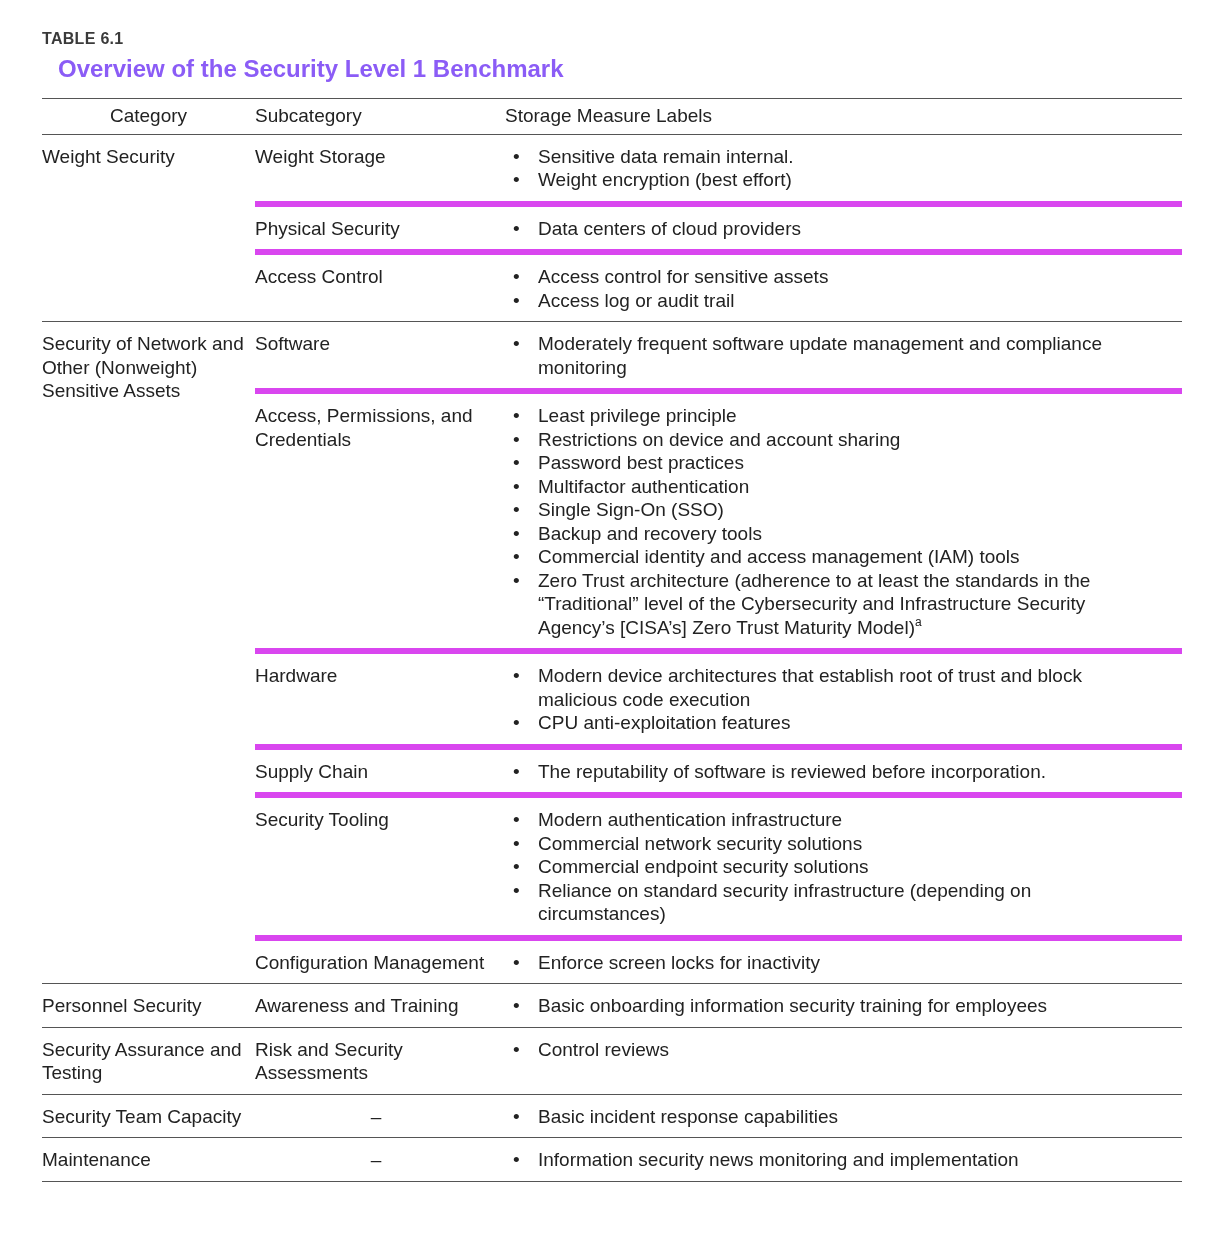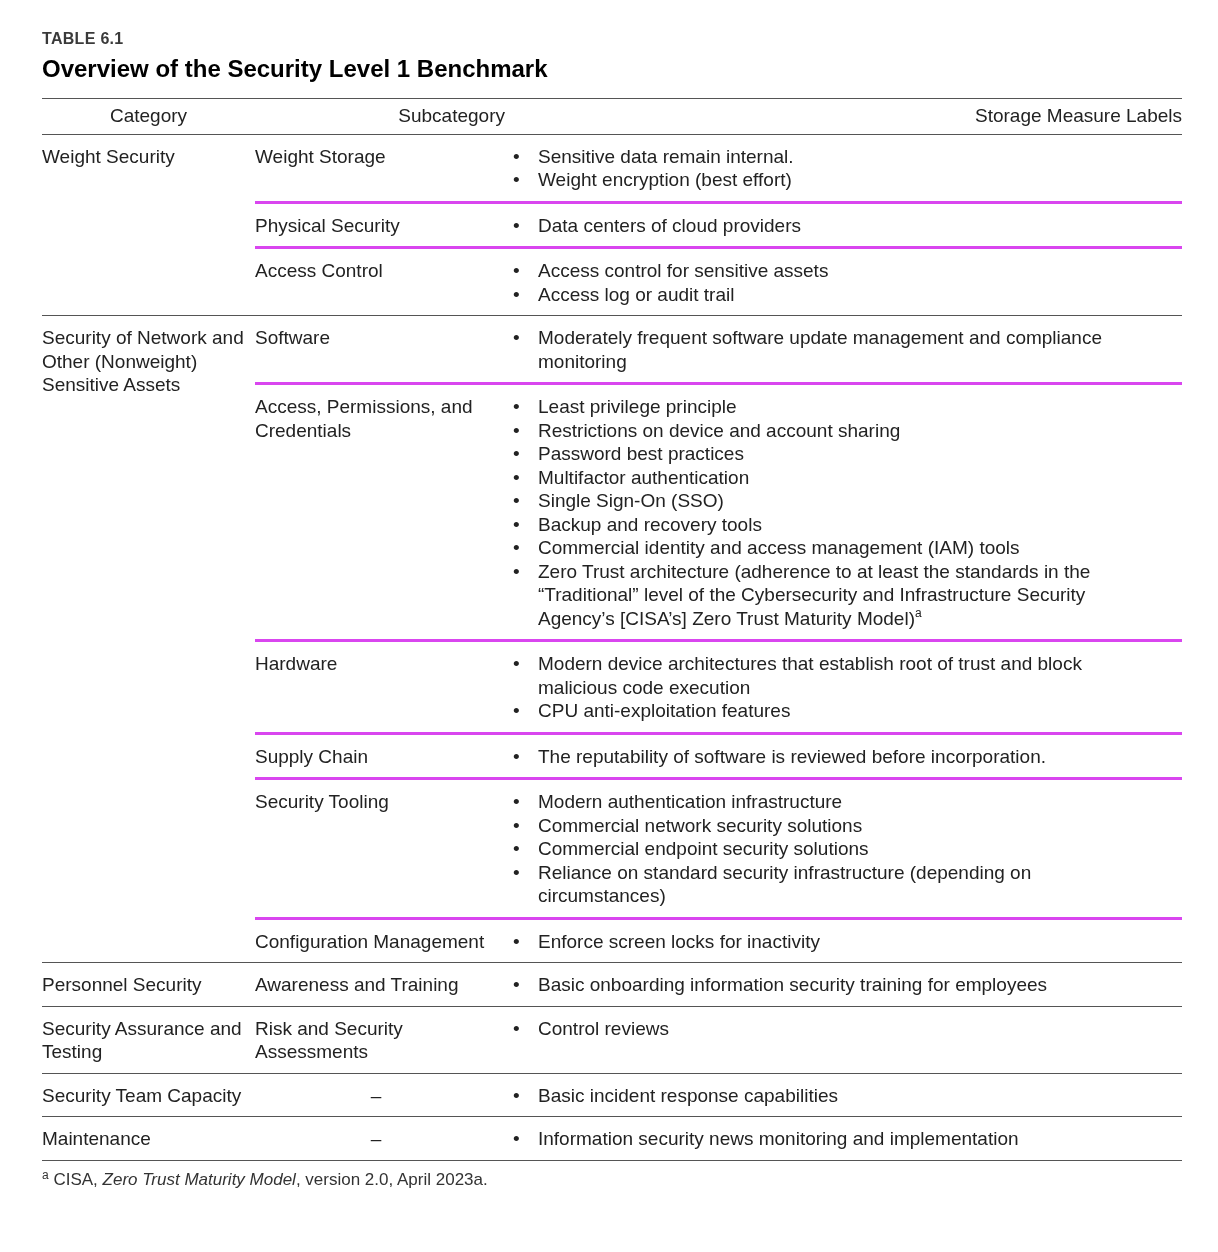--- a/index.html
+++ b/index.html
@@ -7,39 +7,39 @@
     width: 1218px; height: 1252px; overflow: hidden;
     font-family: "Liberation Sans", sans-serif;
     color: #222222;
   }
   .page { position: relative; padding: 28px 36px 0 42px; }
   .table-label {
     font-size: 16px; font-weight: bold; color: #3a3a3a;
     letter-spacing: 0.3px; margin: 0; line-height: 22px;
   }
   .table-title {
-    font-size: 24px; font-weight: bold; color: #000000;
-    margin: 4px 0 14px 0; line-height: 30px;
+    font-size: 24px; font-weight: bold; color: #8b5cf6;
+    margin: 4px 0 14px 16px; line-height: 30px;
   }
   table {
     width: 1140px; border-collapse: collapse;
     font-size: 19px; line-height: 23.5px; color: #222222;
   }
   thead th {
     font-weight: normal; padding: 5px 0 6px 0;
     border-top: 1.5px solid #555555; border-bottom: 1.5px solid #555555;
     text-align: center;
   }
-  th.col-sub, th.col-measure { text-align: right; }
+  th.col-sub, th.col-measure { text-align: left; }
   td { vertical-align: top; padding: 10px 0 9px 0; }
   td.cat { width: 205px; padding-right: 8px; }
   td.sub { width: 242px; padding-right: 8px; }
   td.sub.center { text-align: center; }
   tr.group-end td { border-bottom: 1.5px solid #555555; }
-  tr.sub-row td.sub, tr.sub-row td.measure { border-bottom: 3px solid #d946ef; margin-left: 21px; }
+  tr.sub-row td.sub, tr.sub-row td.measure { border-bottom: 6px solid #d946ef; margin-left: 21px; }
   tr.group-end td.sub, tr.group-end td.measure { border-bottom: 1.5px solid #555555; }
   ul { list-style: none; margin: 0; padding: 0; }
   li { position: relative; padding-left: 33px; padding-right: 40px; }
   li::before {
     content: "•"; position: absolute; left: 8px; top: 0; font-size: 19px;
   }
   sup { font-size: 12px; line-height: 0; vertical-align: 8px; }
   .footnote {
     font-size: 17px; color: #333333; margin-top: 8px; line-height: 22px;
   }
@@ -180,16 +180,13 @@
           <td class="sub center">–</td>
           <td class="measure">
             <ul>
               <li><span>Information security news monitoring and implementation</span></li>
             </ul>
           </td>
         </tr>
       </tbody>
   </table>
 
-  <div class="footnote">
-    <sup>a</sup><span> CISA, </span><em>Zero Trust Maturity Model</em><span>, version 2.0, April 2023a.</span>
-  </div>
 </div>
 
 </body></html>

